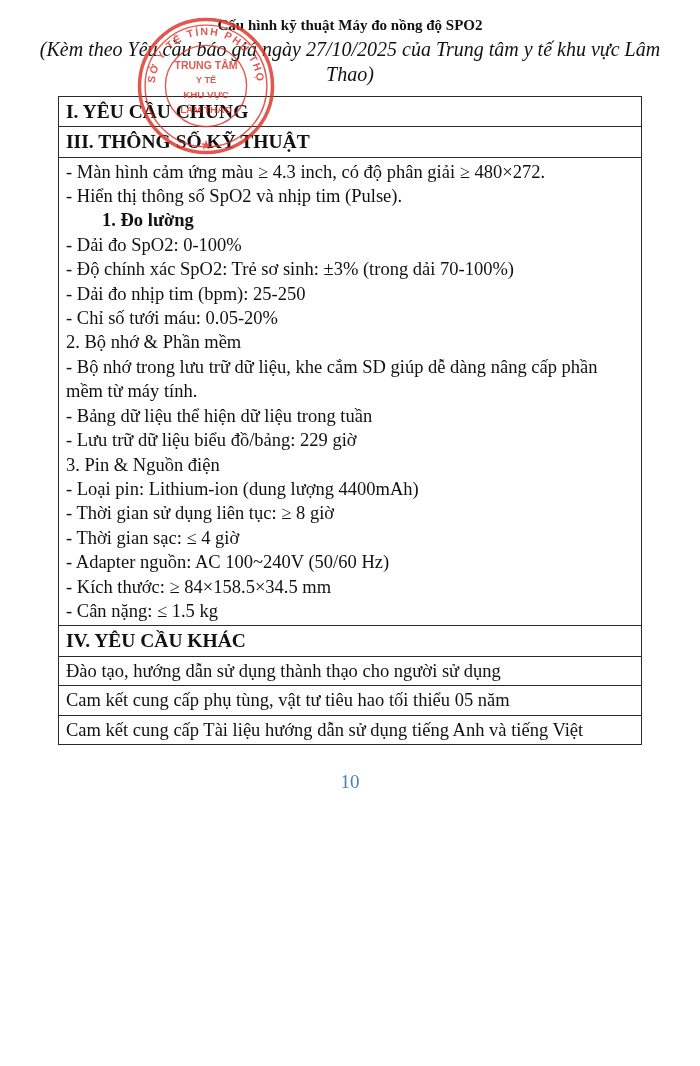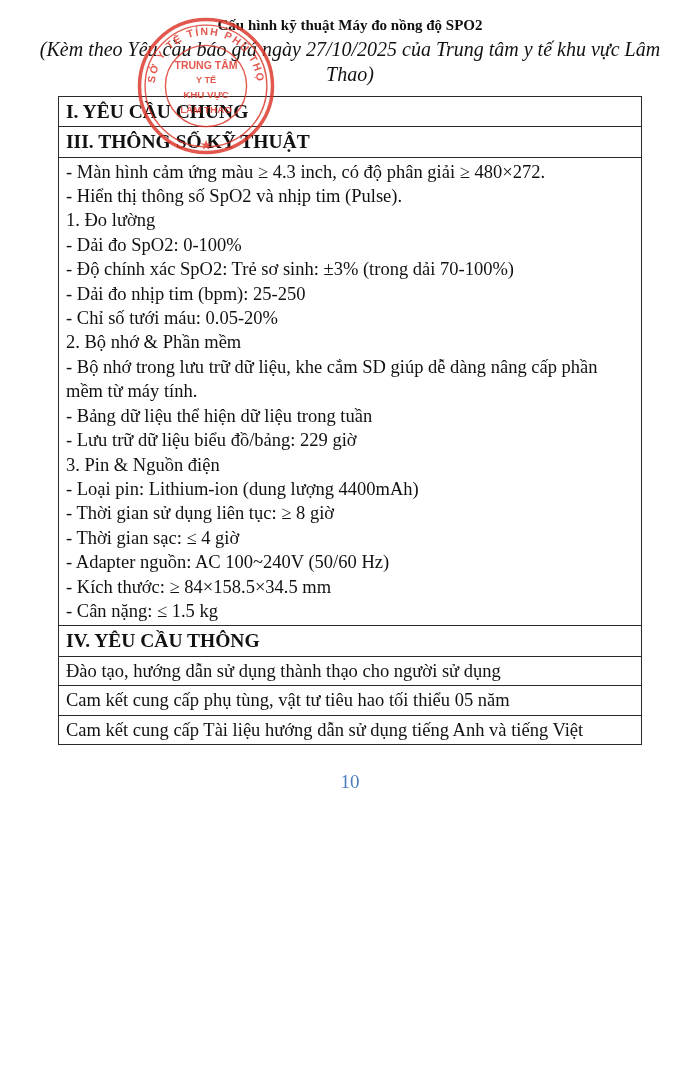--- a/index.html
+++ b/index.html
@@ -61,21 +61,21 @@
     font-size: 19.5px;
     padding: 2px 7px;
     line-height: 1.3;
   }
   .line {
     margin: 0;
     font-size: 18.5px;
     line-height: 1.32;
     white-space: pre-wrap;
   }
-  .line.b { font-weight: normal; }
+  .line.b { font-weight: bold; margin-left: 36px; }
   td.single { padding: 3px 7px; }
 
   
   .footer {
     margin-top: 26px;
     text-align: center;
   }
   .page-num {
     font-size: 19px;
     color: #4a7ebc;
@@ -135,21 +135,21 @@
         <p class="line">- Loại pin: Lithium-ion (dung lượng 4400mAh)</p>
         <p class="line">- Thời gian sử dụng liên tục: ≥ 8 giờ</p>
         <p class="line">- Thời gian sạc: ≤ 4 giờ</p>
         <p class="line">- Adapter nguồn: AC 100~240V (50/60 Hz)</p>
         <p class="line">- Kích thước: ≥ 84×158.5×34.5 mm</p>
         <p class="line">- Cân nặng: ≤ 1.5 kg</p>
       </td>
         </tr>
 
       <tr>
-          <td class="sec-header">IV. YÊU CẦU THÔNG</td>
+          <td class="sec-header">IV. YÊU CẦU KHÁC</td>
         </tr>
       <tr>
           <td class="single">
             <p class="line">Đào tạo, hướng dẫn sử dụng thành thạo cho người sử dụng</p>
           </td>
         </tr>
       <tr>
           <td class="single">
             <p class="line">Cam kết cung cấp phụ tùng, vật tư tiêu hao tối thiểu 05 năm</p>
           </td>

